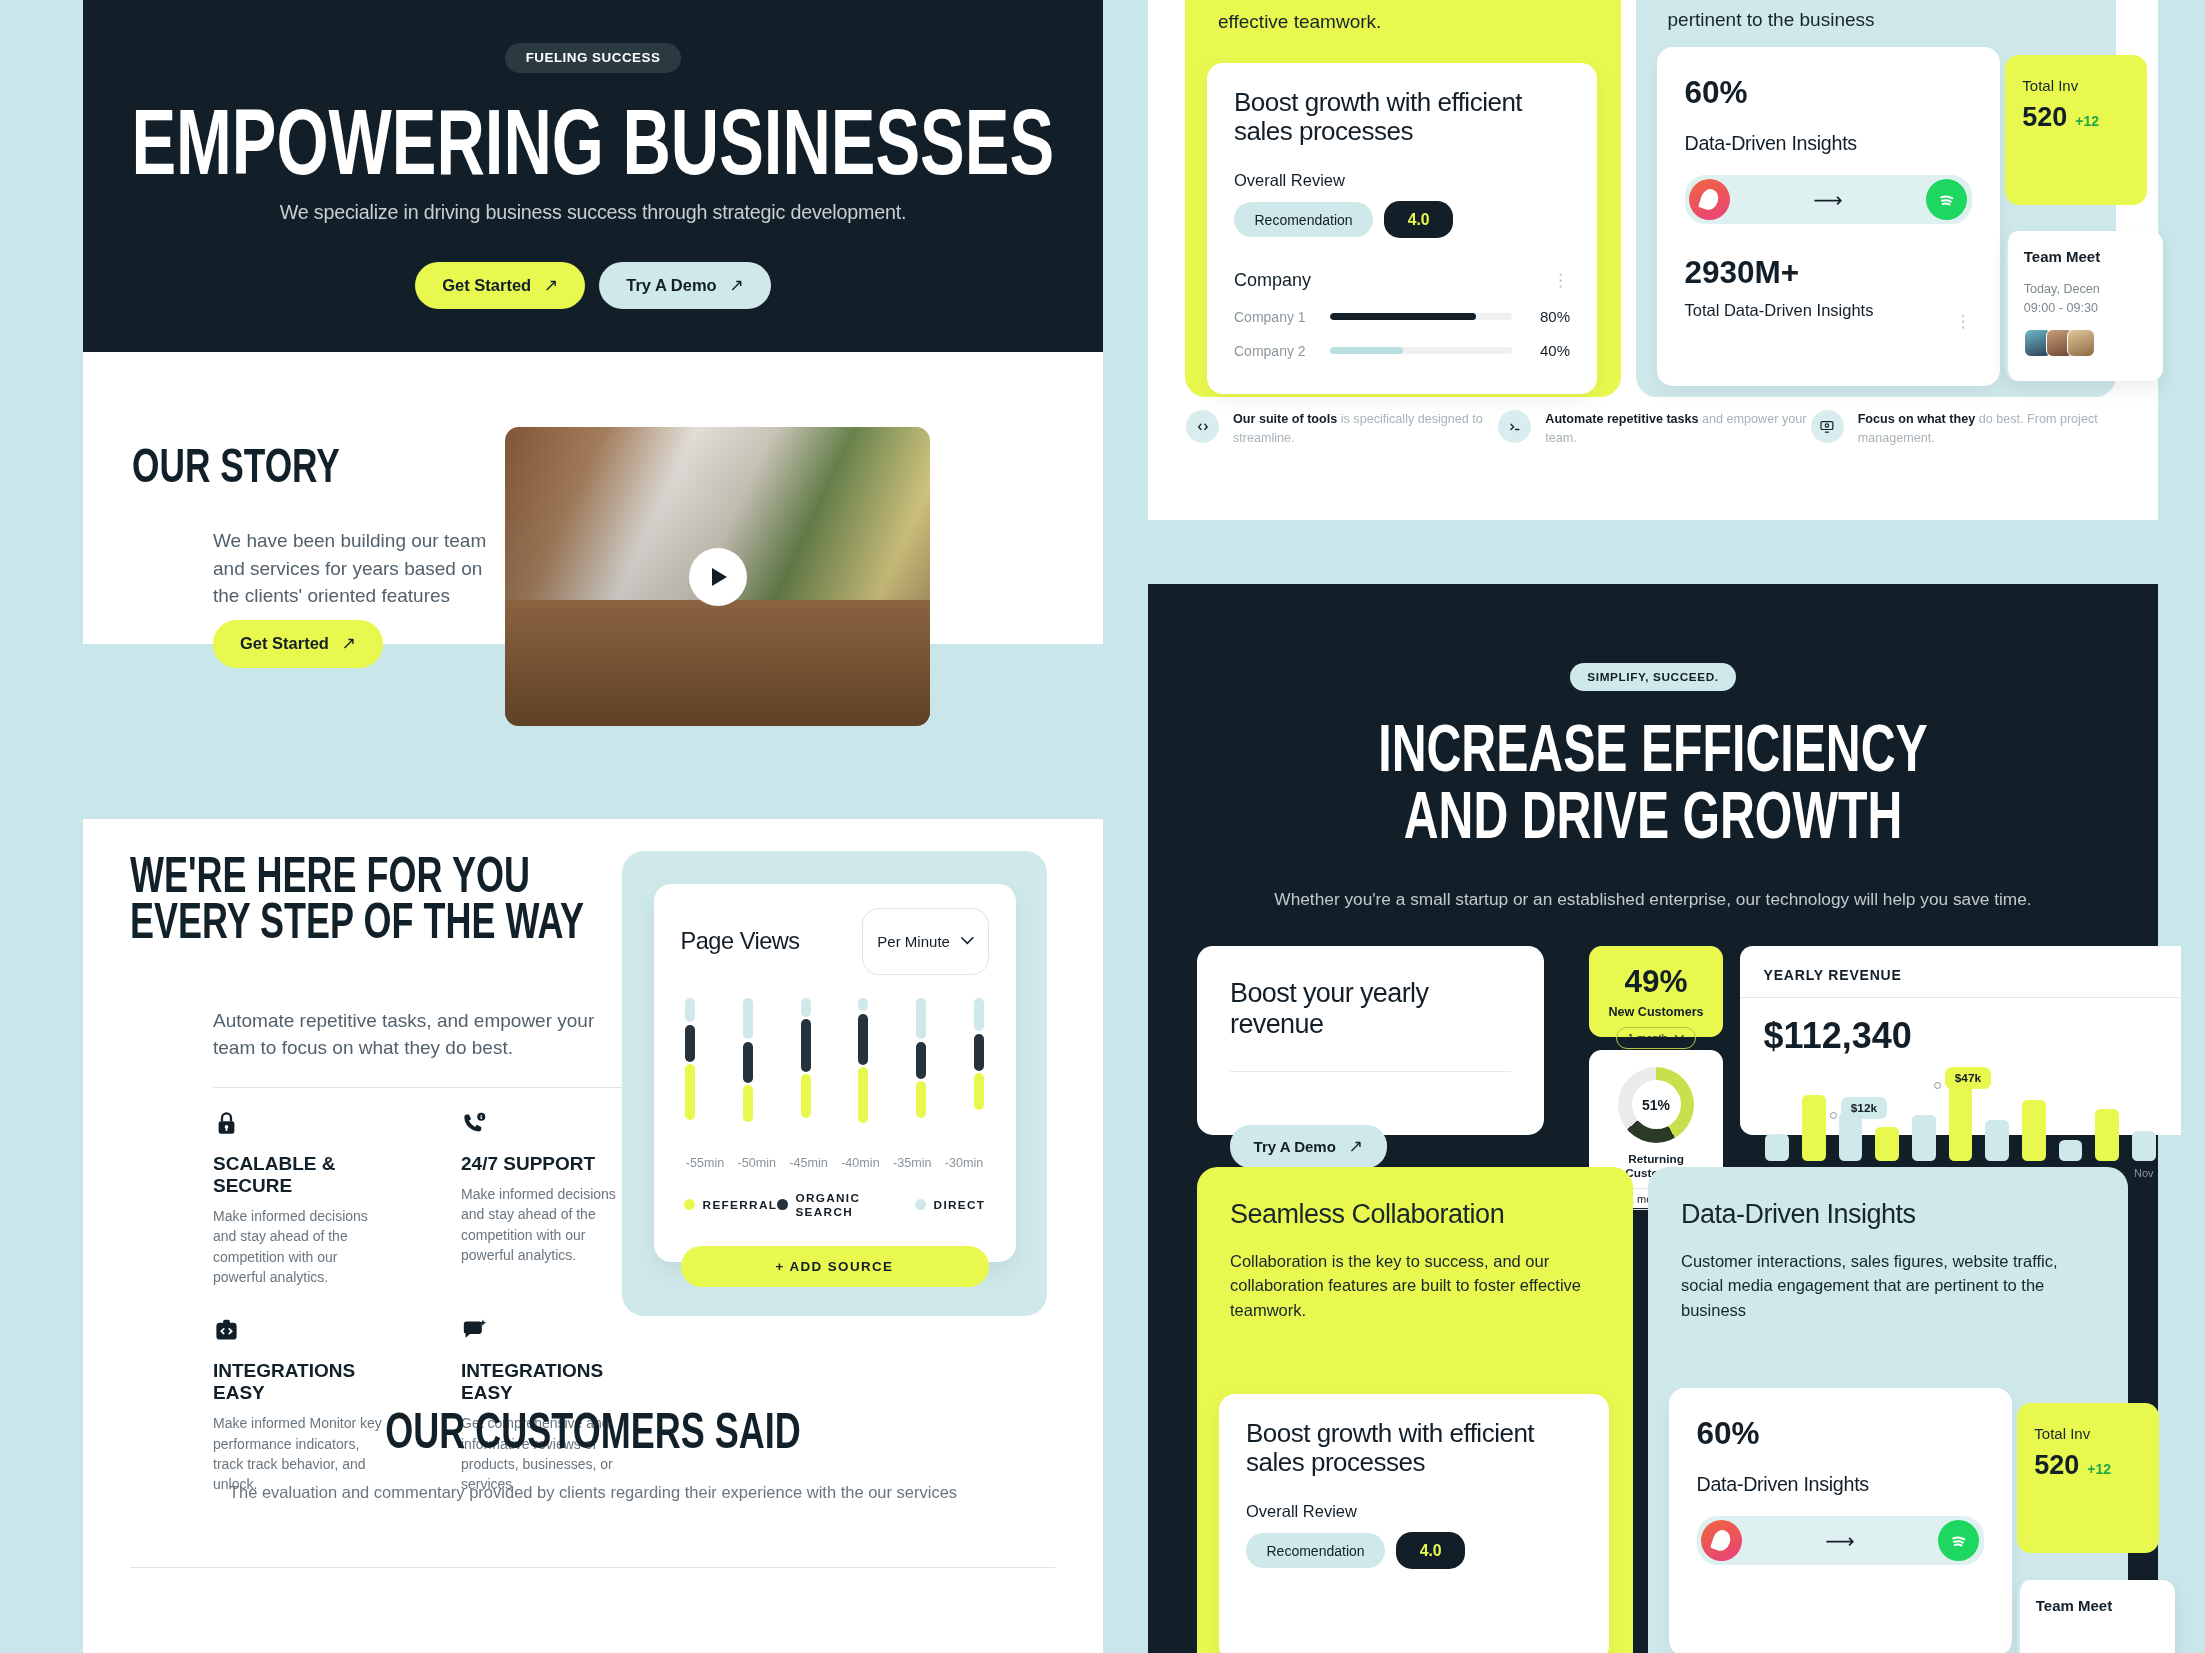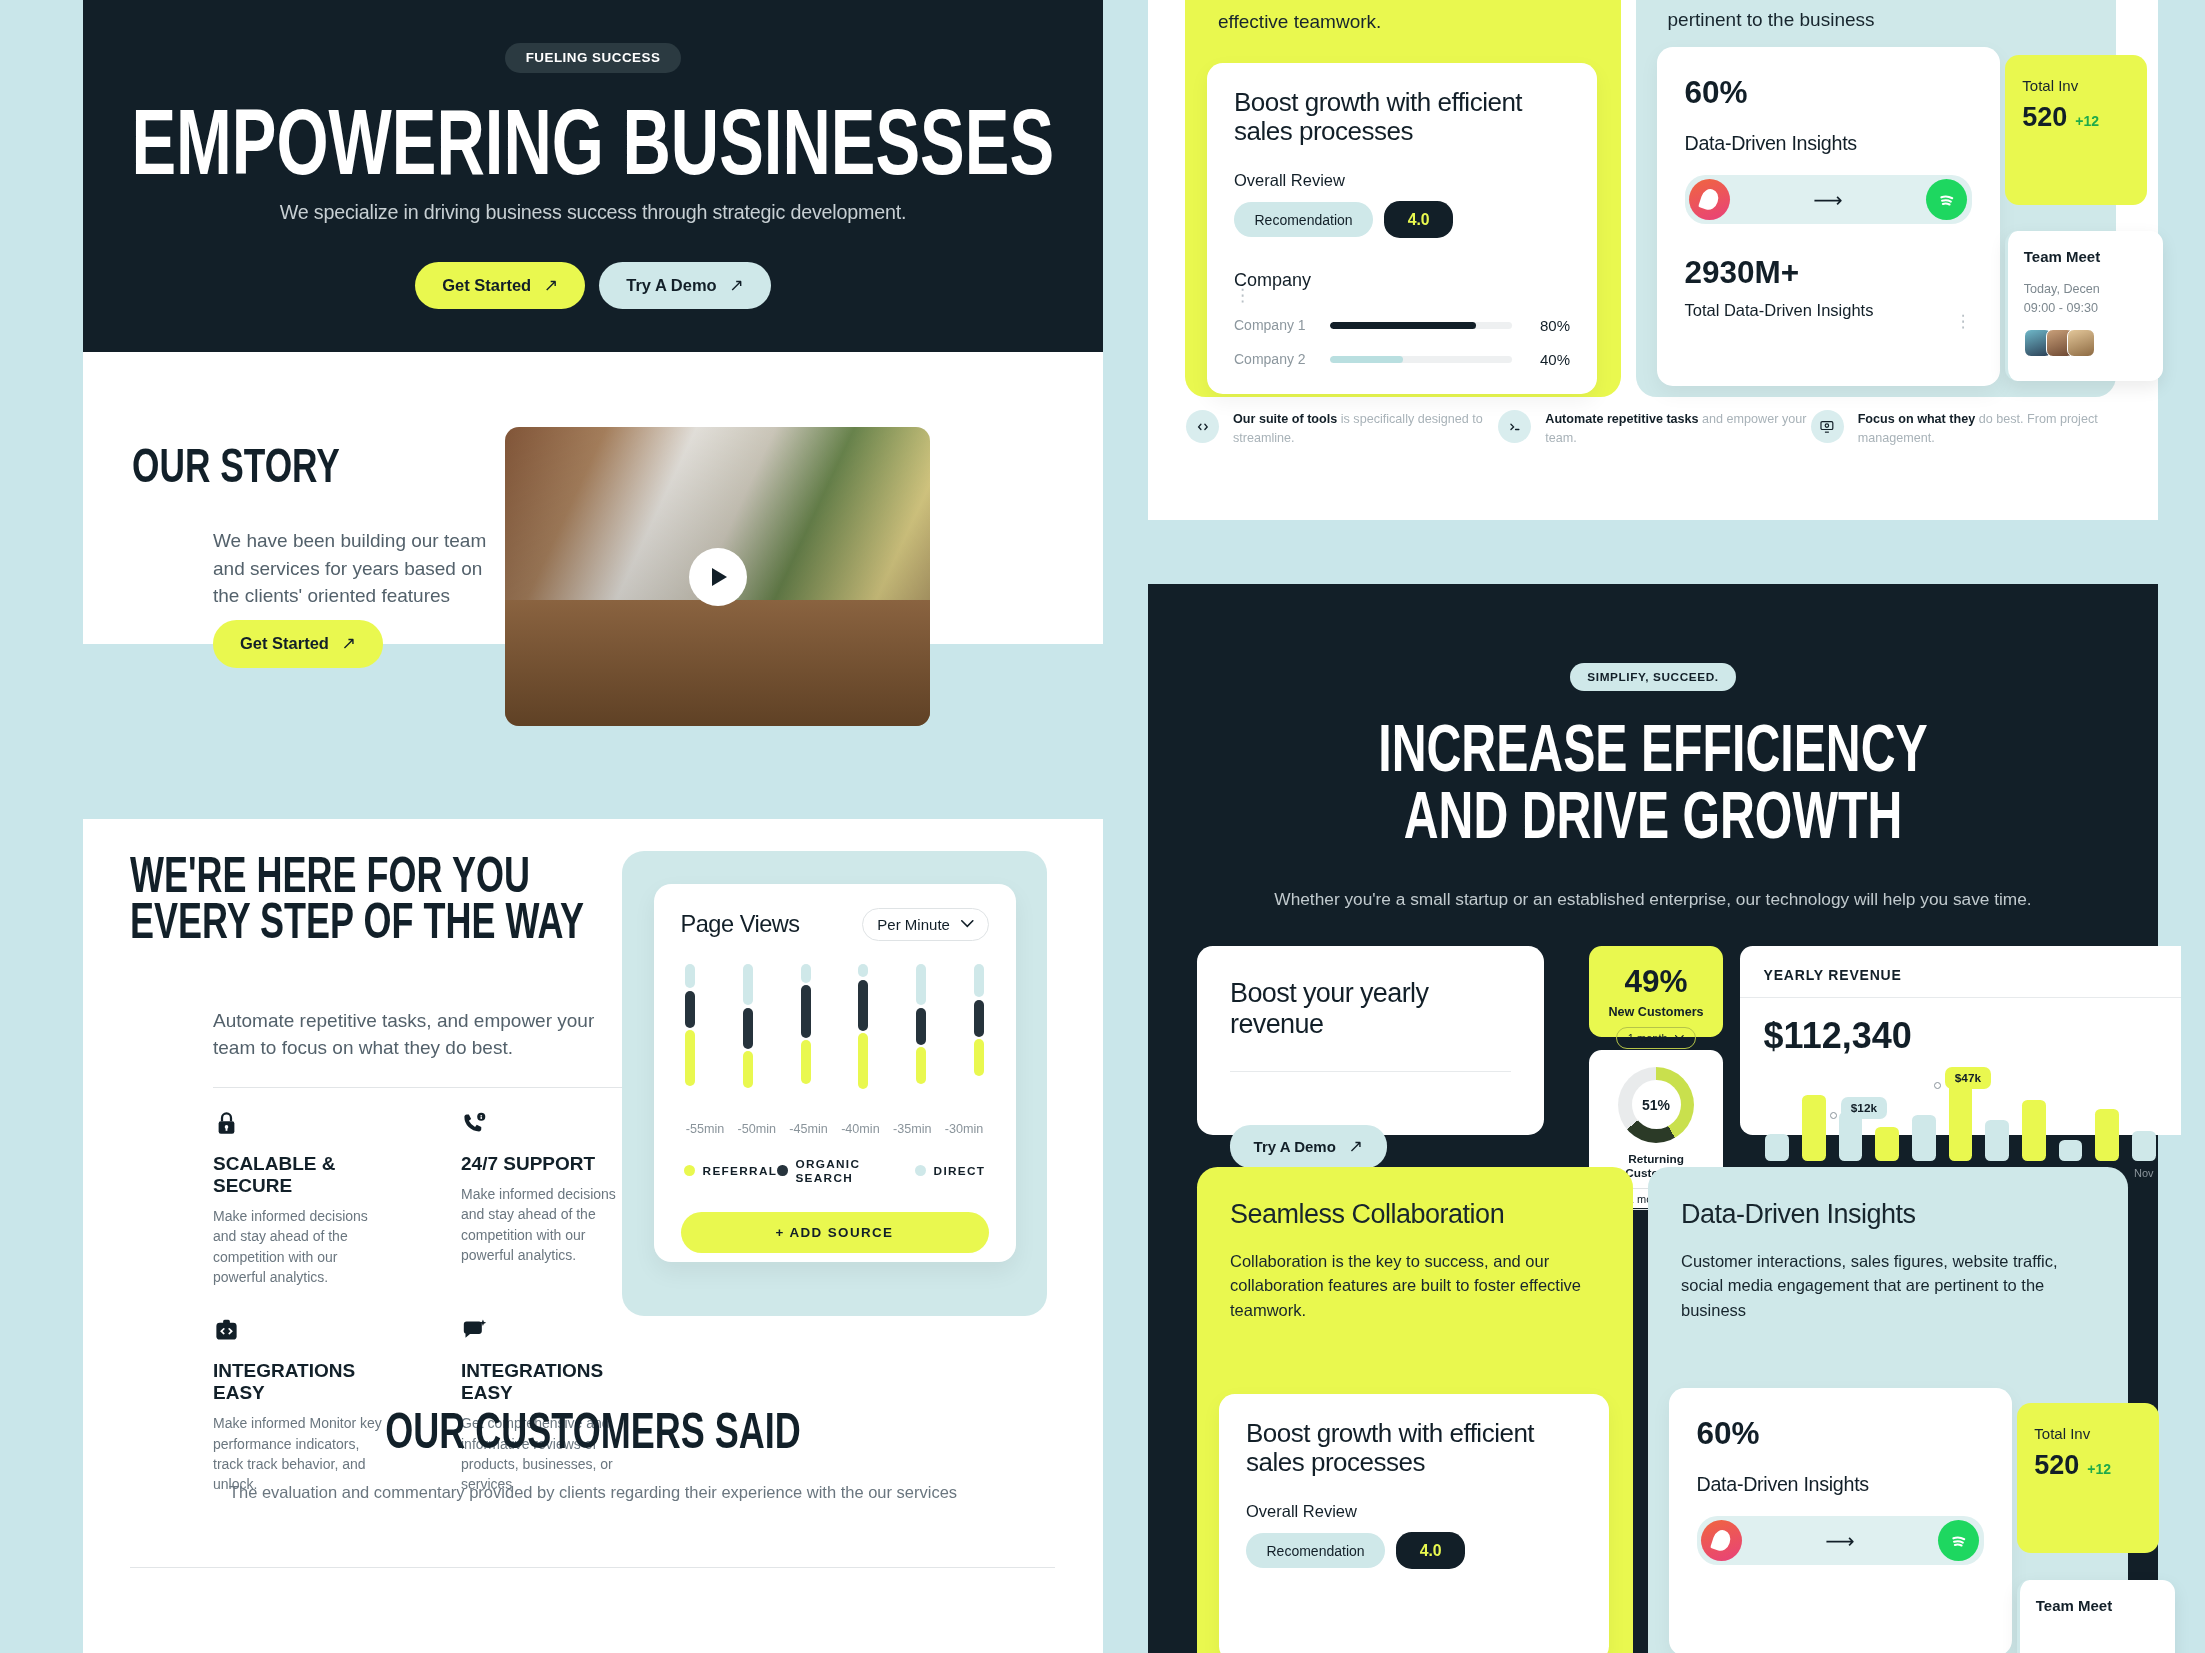--- a/index.html
+++ b/index.html
@@ -91,21 +91,21 @@
   }
   #pv-card {
     position:absolute; left:31.5px; top:33px; width:362px; height:378px;
     background:#fff; border-radius:17.3px; padding:23.6px 27px;
     box-shadow:0 9.5px 23.6px rgba(0,0,0,.06);
   }
   #pv-head { display:flex; align-items:center; justify-content:space-between; }
   #pv-title { font-size:23.6px; color:#121f28; letter-spacing:-0.5px;}
   #pv-select {
     display:flex; align-items:center; gap:11px; border:1.3px solid #dfe3e5;
-    border-radius:17.3px; padding:7px 14px; font-size:15px; color:#121f28; cursor:pointer;
+    border-radius:17.3px; padding:24px 14px; font-size:15px; color:#121f28; cursor:pointer;
   }
   .chart-area { position:relative; height:150px; margin-top:23.6px;
     display:flex; justify-content:space-between; align-items:flex-start; padding:0 4.7px;}
   .col { width:10.2px; display:flex; flex-direction:column; align-items:center; }
   .seg { width:10.2px; border-radius:6.3px; }
   .x-labels { display:flex; justify-content:space-between; margin-top:7.9px; padding:0 0px; }
   .x-labels span { font-size:12.6px; color:#8a949b; width:49px; text-align:center;}
   .legend { display:flex; justify-content:space-between; margin-top:20.5px; padding:0 3.2px;}
   .legend-item { display:flex; align-items:center; gap:7.9px; font-size:11.8px; font-weight:700;
      letter-spacing:1.3px; color:#121f28;}
@@ -131,21 +131,21 @@
   #rt-teal   { position:absolute; left:488px; top:-87px; width:480px; height:484px; border-radius:0 0 20.5px 20.5px; }
   .card-lead { font-size:19px; line-height:1.45; color:#17252d; }
 
   .inner-card { background:#fff; border-radius:15.8px; box-shadow:0 7.9px 20.5px rgba(0,0,0,.05); }
   #boost-card { position:absolute; left:22px; top:150px; width:390px; height:331px; padding:25px 27px; }
   .boost-h { font-size:26px; line-height:1.12; color:#121f28; letter-spacing:-0.5px;}
   .over-lbl { font-size:16.5px; color:#121f28; margin-top:25px;}
   .rec-row { display:flex; align-items:center; gap:11px; margin-top:11px;}
   .rec-pill { background:#cfe8e9; color:#121f28; border-radius:17.3px; padding:9.5px 20.5px; font-size:14px;}
   .score-pill { background:#121f28; color:#e9f84f; border-radius:15.8px; padding:9.5px 23.6px; font-size:15.8px; font-weight:600;}
-  .comp-head { display:flex; align-items:flex-start; justify-content:space-between; margin-top:31.5px;flex-direction:column;}
+  .comp-head { display:flex; align-items:center; justify-content:space-between; margin-top:31.5px;}
   .comp-title { font-size:18px; color:#121f28;}
   .kebab { color:#b9c1c6; font-size:17.3px; letter-spacing:0.8px; line-height:.5;}
   .comp-row { display:flex; align-items:center; gap:14px; margin-top:17.3px; }
   .comp-name { font-size:14px; color:#8c979e; width:82px;}
   .track { flex:1; height:7px; border-radius:4.7px; background:#eef0f1; overflow:hidden;}
   .fill { height:100%; border-radius:4.7px; }
   .comp-pct { font-size:15px; color:#121f28; width:44px; text-align:right;}
 
   #ddi-card { position:absolute; left:20.5px; top:134px; width:343px; height:339px; padding:27px 28px; }
   .ddi-big { font-family:"Liberation Sans Narrow","Liberation Sans",sans-serif; font-weight:700; font-size:31.5px; color:#121f28;}

